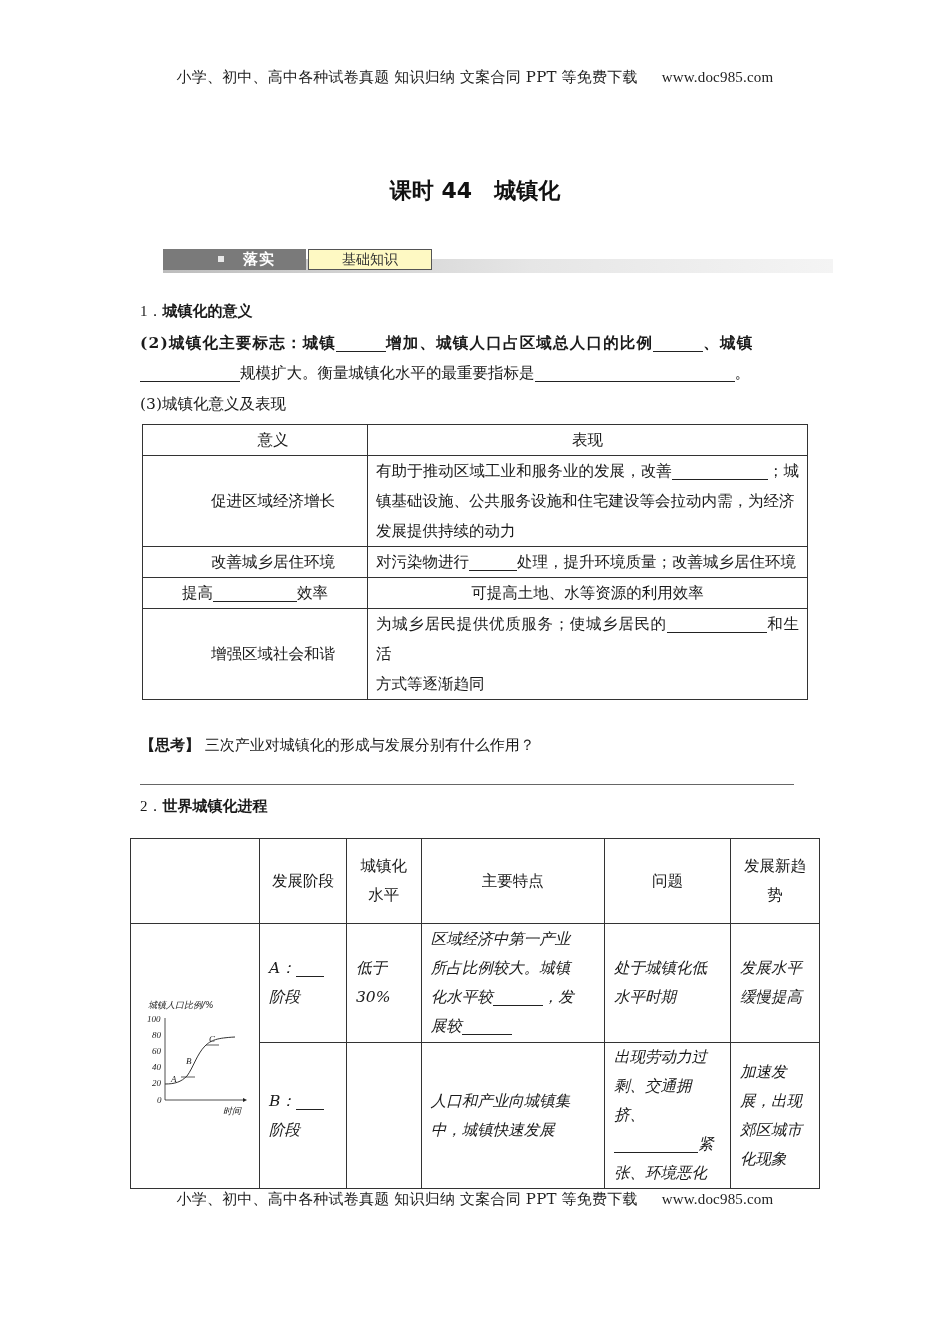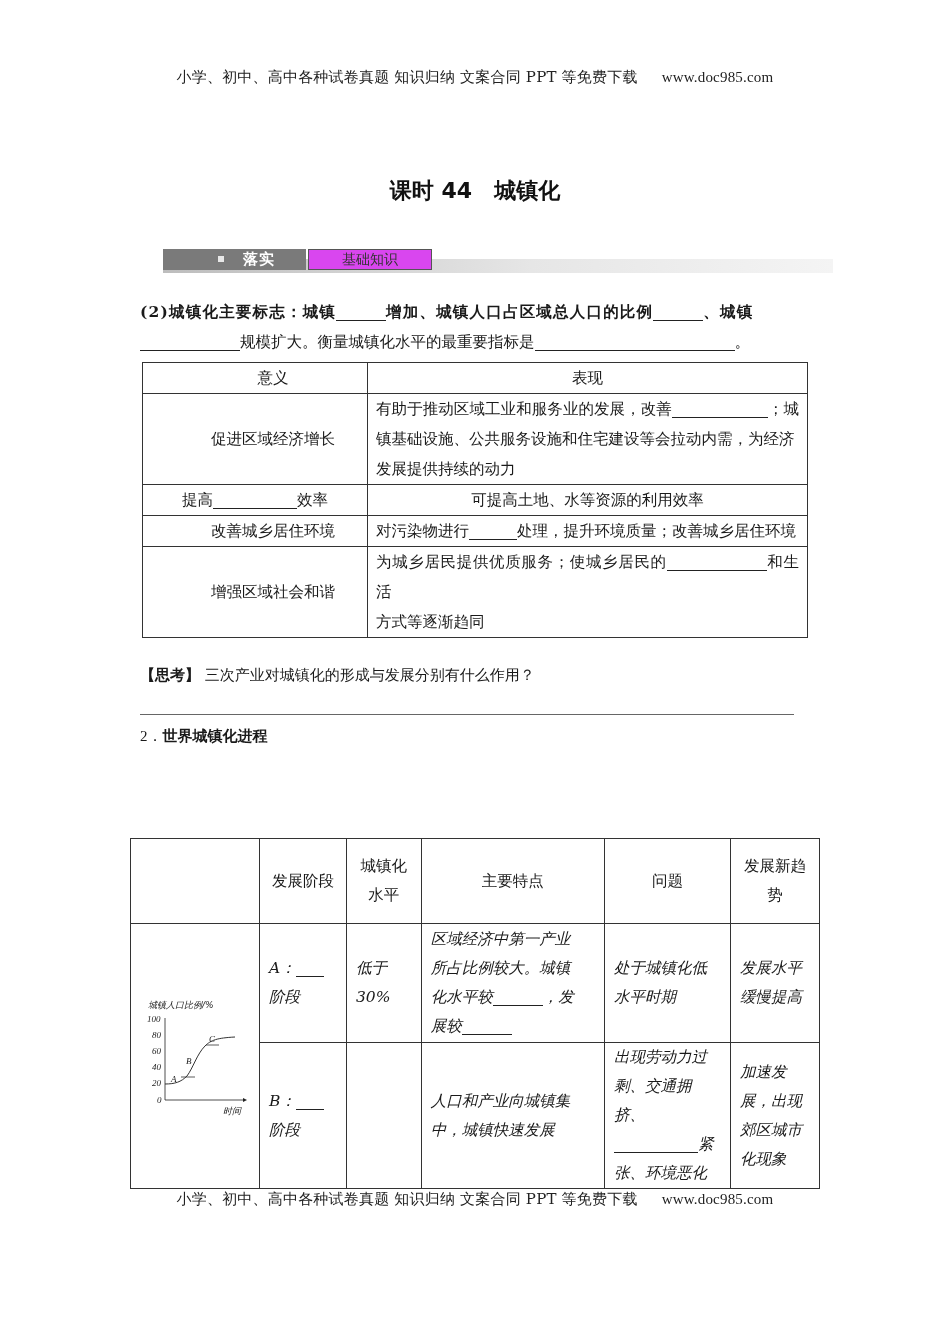--- a/index.html
+++ b/index.html
@@ -32,40 +32,40 @@
     }
     .banner .dark {
       position: absolute; left: 0; top: 0; width: 143px; height: 21px;
       background: #7a7a7a; color: #fff; font-weight: bold;
       font-family: "DejaVu Sans", sans-serif; font-size: 15px; line-height: 21px;
     }
     .banner .dark .sq { position: absolute; left: 55px; top: 7px; width: 6px; height: 6px; background: #e8e8e8; }
     .banner .dark .lbl { position: absolute; left: 80px; top: 0; letter-spacing: 1px; }
     .banner .light {
       position: absolute; left: 145px; top: 0; width: 122px; height: 19px;
-      background: #d946ef; border: 1px solid #555; color: #333;
+      background: #fef9c3; border: 1px solid #555; color: #333;
       font-family: "DejaVu Sans", sans-serif; font-size: 14px; line-height: 19px; text-align: center;
     }
 
     .content { position: absolute; left: 140px; top: 296px; width: 672px; font-size: 15.5px; line-height: 31px; }
     .p { white-space: nowrap; }
     .h2 { font-family: "DejaVu Sans", sans-serif; font-weight: bold; font-size: 15px; }
     .h2 .num { font-family: "Liberation Serif", serif; font-weight: normal; }
     .blank { display: inline-block; border-bottom: 1px solid #222; height: 18px; vertical-align: -4px; }
     .justify { text-align: justify; text-align-last: justify; }
 
     table { border-collapse: collapse; font-size: 15.5px; }
     td, th { border: 1px solid #333; font-weight: normal; padding: 0 8px; }
     .t1 { width: 666px; margin-left: 2px; margin-top: 4px; line-height: 30px; }
     .t1 th { height: 29px; text-align: center; }
     .t1 .c1 { width: 172px; text-align: center; padding-left: 44px; }
     .t1 .c2 { text-align: left; }
     .t1 .ctr { text-align: center; }
 
-    .think { margin-top: 22px; font-size: 15px; font-family: "DejaVu Sans", sans-serif; }
+    .think { margin-top: 30px; font-size: 15px; font-family: "DejaVu Sans", sans-serif; }
     .think b { font-weight: bold; }
     .answer-line { margin-top: 22px; width: 654px; border-bottom: 1px solid #666; height: 1px; }
 
     .t2 { position: absolute; left: 130px; top: 838px; width: 690px; line-height: 29px; }
     .t2 th { text-align: center; vertical-align: middle; height: 57px; }
     .t2 td { vertical-align: middle; text-align: left; padding: 0 9px; font-style: italic; }
     .t2 .img-cell { width: 115px; padding: 0; vertical-align: middle; }
     .chart svg { display: block; }
   </style>
 </head>
@@ -82,52 +82,56 @@
 <div class="banner">
   <div class="bar"></div>
   <div class="dark">
     <span class="sq"></span>
     <span class="lbl">落实</span>
   </div>
   <div class="light">基础知识</div>
 </div>
 
 <div class="content">
+  <div class="p h2">
+    <span class="num">1．</span><span>城镇化的意义</span>
+  </div>
   <div class="p" style="letter-spacing:1.2px;font-weight:bold;">
     <span>(2)城镇化主要标志：城镇</span><span class="blank" style="width:50px"></span><span>增加、城镇人口占区域总人口的比例</span><span class="blank" style="width:50px"></span><span>、城镇</span>
   </div>
   <div class="p">
     <span class="blank" style="width:100px"></span><span>规模扩大。衡量城镇化水平的最重要指标是</span><span class="blank" style="width:200px"></span><span>。</span>
   </div>
+  <div class="p">(3)城镇化意义及表现</div>
 
   <table class="t1">
     <tbody>
         <tr>
       <th class="c1">意义</th>
       <th>表现</th>
     </tr>
     <tr>
       <td class="c1" style="height:88px">促进区域经济增长</td>
       <td class="c2">
         <div class="justify"><span>有助于推动区域工业和服务业的发展，改善</span><span class="blank" style="width:96px"></span><span>；城</span></div>
         <div>镇基础设施、公共服务设施和住宅建设等会拉动内需，为经济</div>
         <div>发展提供持续的动力</div>
       </td>
     </tr>
     <tr>
-      <td class="c1" style="padding:0 2px;">
-        <span>提高</span><span class="blank" style="width:84px"></span><span>效率</span>
-      </td>
-      <td class="ctr">可提高土地、水等资源的利用效率</td>
-    </tr>
-    <tr>
       <td class="c1">改善城乡居住环境</td>
       <td class="c2">
         <span>对污染物进行</span><span class="blank" style="width:48px"></span><span>处理，提升环境质量；改善城乡居住环境</span>
       </td>
+    </tr>
+    <tr>
+      <td class="c1" style="padding:0 2px;">
+        <span>提高</span><span class="blank" style="width:84px"></span><span>效率</span>
+      </td>
+      <td class="ctr">可提高土地、水等资源的利用效率</td>
     </tr>
     <tr>
       <td class="c1" style="height:58px">增强区域社会和谐</td>
       <td class="c2">
         <div class="justify"><span>为城乡居民提供优质服务；使城乡居民的</span><span class="blank" style="width:100px"></span><span>和生活</span></div>
         <div>方式等逐渐趋同</div>
       </td>
     </tr>
   </tbody>
     </table>

